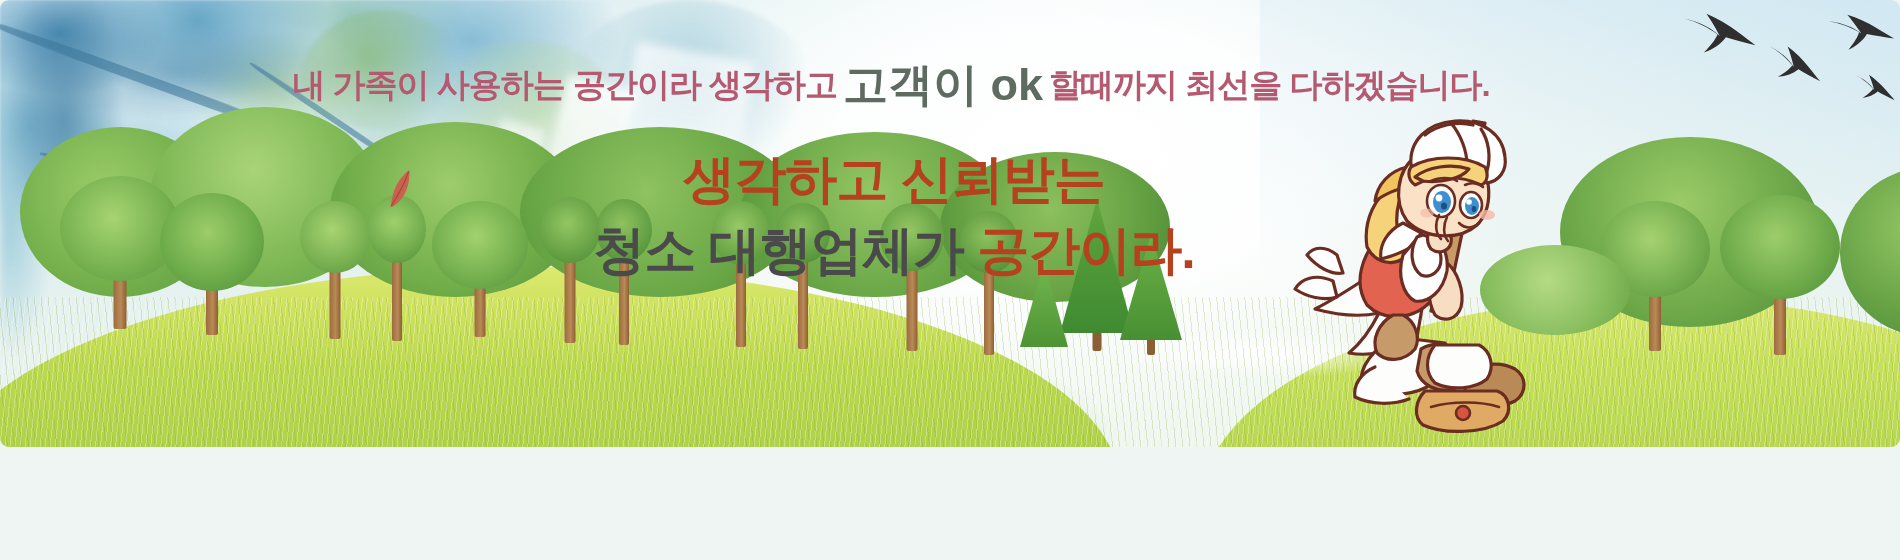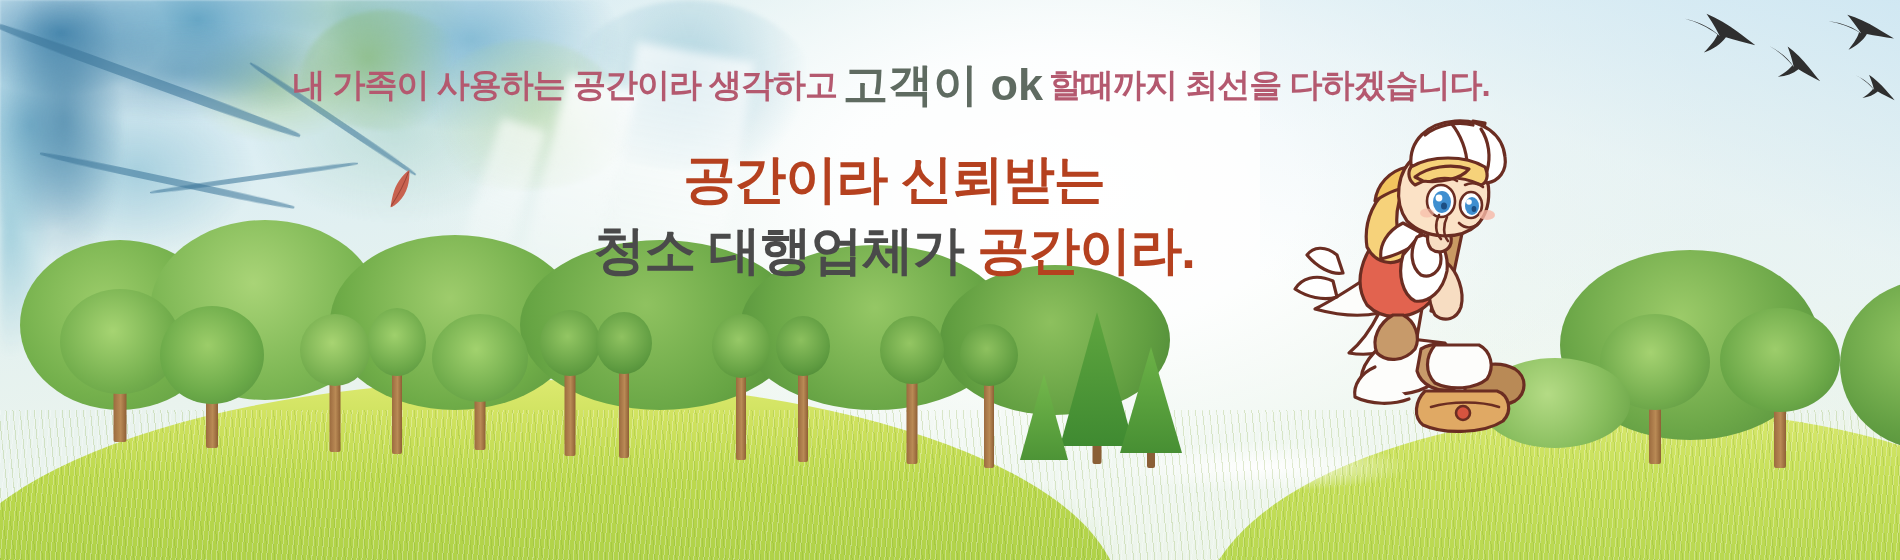--- a/index.html
+++ b/index.html
@@ -4,25 +4,26 @@
 <style>
   * { margin:0; padding:0; box-sizing:border-box; }
   html,body { width:1900px; height:560px; overflow:hidden; }
   body {
     font-family:"Liberation Sans","DejaVu Sans",sans-serif;
     background:#eef5f2;
   }
 
   #banner {
     position:relative;
-    width:1900px; height:560px;
+    width:1900px; height:447px;
     overflow:hidden;
     background:
       radial-gradient(ellipse 900px 520px at 56% 34%, #ffffff 0%, rgba(255,255,255,.92) 26%, rgba(243,249,245,.55) 52%, rgba(226,240,236,0) 74%),
       linear-gradient(170deg, #cfe7f2 0%, #dceef3 22%, #e9f3ee 48%, #eef6ef 70%, #eaf3e6 100%);
+    border-radius: 9px;
   }
 
   
   .canopy {
     position:absolute; left:0; top:0; width:760px; height:330px;
     background:
       radial-gradient(ellipse 150px 90px at 8% 10%,  rgba(58,128,170,.85), rgba(58,128,170,0) 70%),
       radial-gradient(ellipse 190px 120px at 26% 6%, rgba(76,150,186,.80), rgba(76,150,186,0) 70%),
       radial-gradient(ellipse 130px 150px at 4% 38%, rgba(96,165,196,.70), rgba(96,165,196,0) 72%),
       radial-gradient(ellipse 170px 95px at 46% 4%,  rgba(120,180,160,.58), rgba(120,180,160,0) 70%),
@@ -294,21 +295,21 @@
       <path d="M8 2 C9 14 8 28 6 40" stroke="#9c4436" stroke-width="1" fill="none"></path>
     </svg>
   </div>
 
   <div class="copy">
 
     <div class="line line1">
       <span class="pink">내 가족이 사용하는 공간이라 생각하고</span><span class="strong">고객이 ok</span><span class="pink">할때까지 최선을 다하겠습니다.</span>
     </div>
 
-    <div class="line line2">공간이라 신뢰받는</div>
+    <div class="line line2">생각하고 신뢰받는</div>
 
     <div class="line line3">
       <span class="gray">청소 대행업체가</span>
       <span class="red">공간이라.</span>
     </div>
 
   </div>
 
   <div id="mascot">
     <svg viewBox="0 0 300 330" aria-hidden="true">

